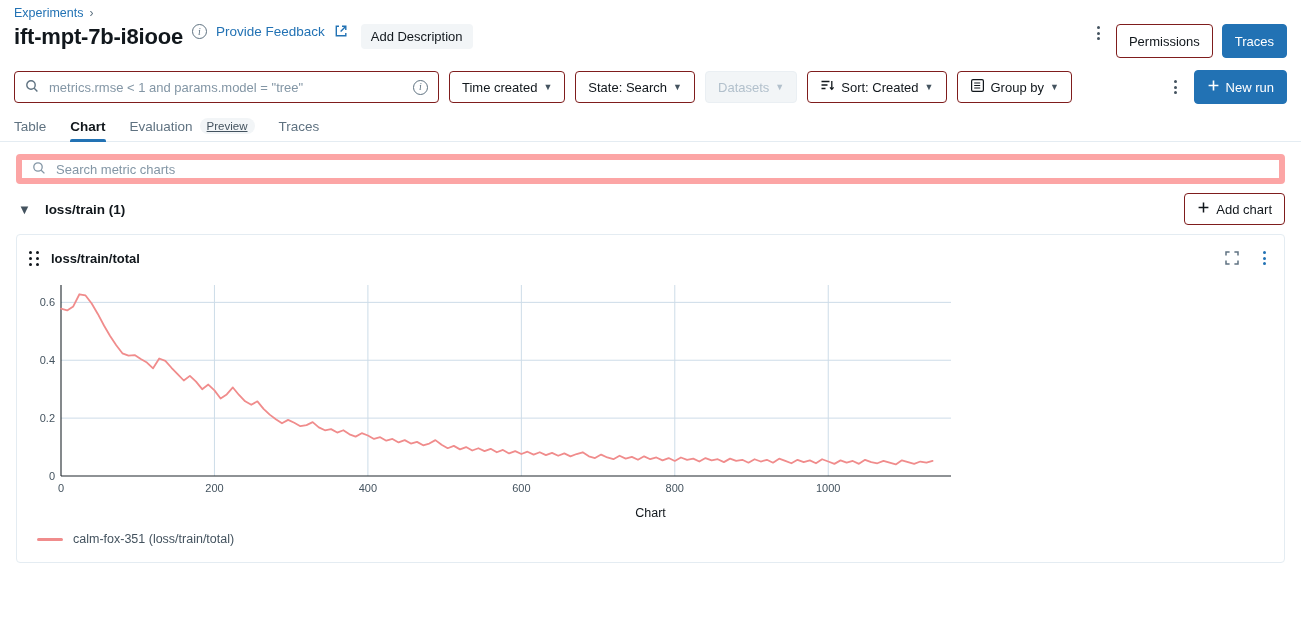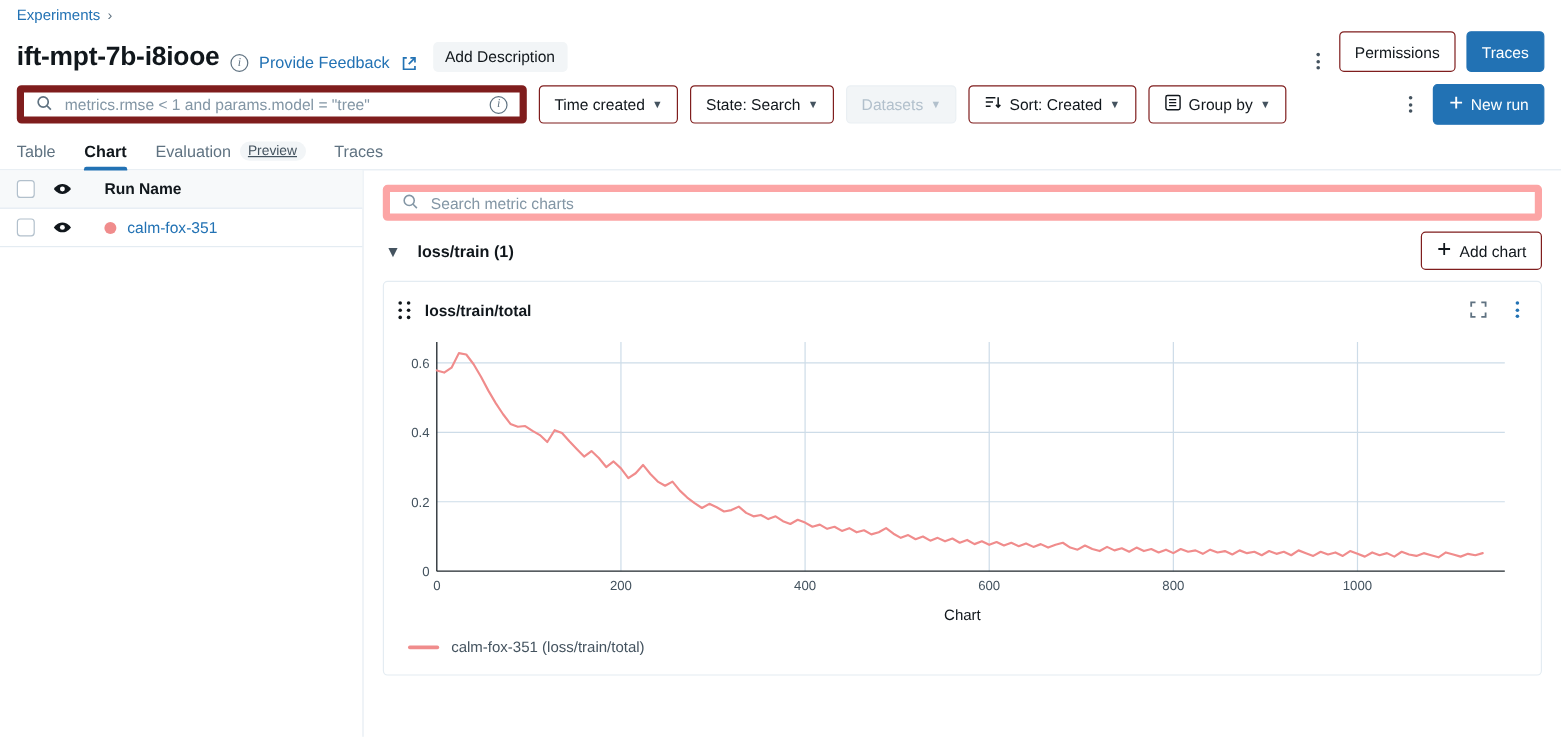--- a/index.html
+++ b/index.html
@@ -11,21 +11,21 @@
     font-size:13px; overflow:hidden;
   }
 
   
   .breadcrumb { padding:6px 14px 0 14px; display:flex; align-items:center; gap:6px;
     font-size:12.5px; }
   .breadcrumb .crumb { color:#2272b4; cursor:pointer; }
   .breadcrumb .sep { color:#5f7281; font-size:12px; }
 
   
-  .title-row { display:flex; align-items:flex-end; padding:4px 14px 0 14px; gap:9px;
+  .title-row { display:flex; align-items:flex-start; padding:4px 14px 0 14px; gap:9px;
     height:40px; }
   .exp-title { font-size:22px; font-weight:bold; letter-spacing:-0.2px; color:#11171c; }
   .icon-btn { display:inline-flex; align-items:center; justify-content:center;
     cursor:pointer; }
   .info-circle { width:15px; height:15px; border:1.3px solid #5f7281; border-radius:50%;
     color:#5f7281; font-size:10px; font-style:italic; font-family:"Liberation Serif",serif;
     display:inline-flex; align-items:center; justify-content:center; line-height:1; }
   .feedback-link { color:#2272b4; font-size:13.5px; cursor:pointer; }
   .ext-icon { color:#2272b4; }
   .add-desc { background:#f2f5f7; border-radius:4px; padding:5px 10px; font-size:13px;
@@ -37,21 +37,21 @@
   .kebab.blue i { background:#2272b4; }
   .btn { border:1px solid #7f1d1d; background:#fff; border-radius:4px; height:32px;
     display:inline-flex; align-items:center; gap:6px; padding:0 12px; font-size:13px;
     color:#11171c; cursor:pointer; white-space:nowrap; }
   .btn.primary { background:#2272b4; border-color:#2272b4; color:#fff; }
   .btn.disabled { color:#b2c0cc; background:#f2f5f7; border-color:#eaeff3; cursor:default; }
   .btn.big { height:34px; }
 
   
   .toolbar { display:flex; align-items:center; gap:10px; padding:10px 14px 8px 14px; }
-  .searchbox { flex:0 0 425px; height:32px; border:6px solid #7f1d1d; border-radius:4px;
+  .searchbox { flex:0 0 425px; height:32px; border:1px solid #7f1d1d; border-radius:4px;
     display:flex; align-items:center; padding:0 10px; gap:8px; background:#fff; }
   .searchbox input { border:0; outline:0; flex:1; font-size:13px; color:#11171c;
     font-family:inherit; background:transparent; }
   .searchbox input::placeholder { color:#8396a5; }
   .chev { font-size:9px; color:#44535f; }
   .chev.dim { color:#b2c0cc; }
 
   
   .tabs { display:flex; align-items:flex-end; gap:24px; padding:0 14px; height:30px;
     border-bottom:1px solid #e4ecf2; }
@@ -218,44 +218,20 @@
     <span>Evaluation</span>
     <span class="preview-pill">Preview</span>
   </div>
   <div class="tab">
     <span>Traces</span>
   </div>
 </div>
 
 <div class="body">
 
-  <div class="left-panel">
-    <div class="run-head">
-      <span class="cb"></span>
-      <span class="eye-cell">
-        <svg class="eye" viewBox="0 0 18 12" fill="none">
-          <path d="M1 6s3-4.6 8-4.6S17 6 17 6s-3 4.6-8 4.6S1 6 1 6z" fill="#11171c"></path>
-          <circle cx="9" cy="6" r="2.3" fill="#fff"></circle>
-        </svg>
-      </span>
-      <span class="run-head-label">Run Name</span>
-    </div>
-
-    <div class="run-row">
-      <span class="cb"></span>
-      <span class="eye-cell">
-        <svg class="eye" viewBox="0 0 18 12" fill="none">
-          <path d="M1 6s3-4.6 8-4.6S17 6 17 6s-3 4.6-8 4.6S1 6 1 6z" fill="#11171c"></path>
-          <circle cx="9" cy="6" r="2.3" fill="#fff"></circle>
-        </svg>
-      </span>
-      <span class="run-dot" id="run-dot" style="background: rgb(240, 140, 140);"></span>
-      <span class="run-name">calm-fox-351</span>
-    </div>
-  </div>
 
   <div class="right-panel">
 
     <div class="metric-search">
       <span>
         <svg width="14" height="14" viewBox="0 0 14 14" fill="none" stroke="#8396a5" stroke-width="1.3">
           <circle cx="6" cy="6" r="4.2"></circle>
             <path d="M9.2 9.2 12.4 12.4"></path>
         </svg>
       </span>

